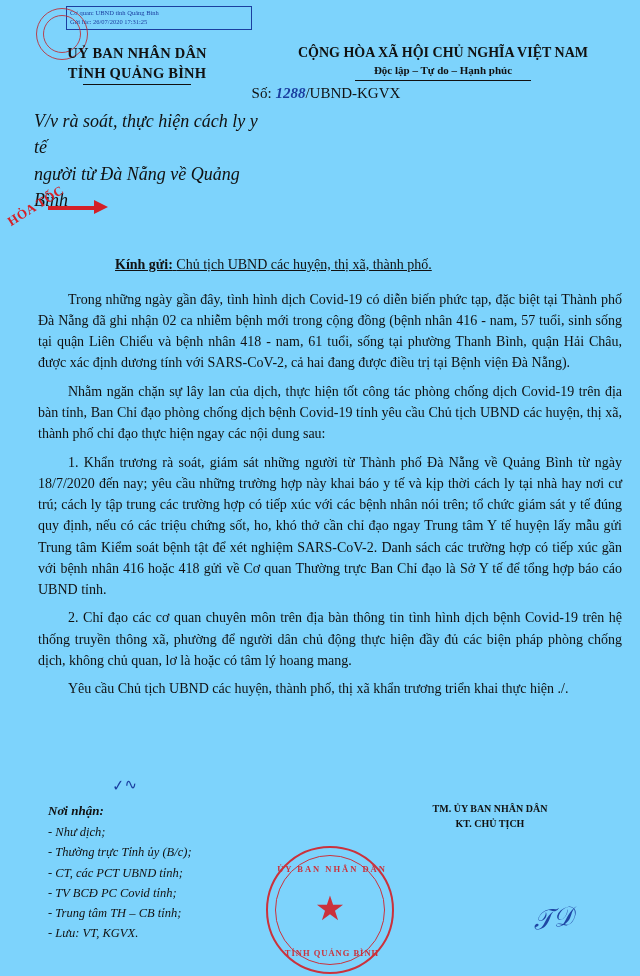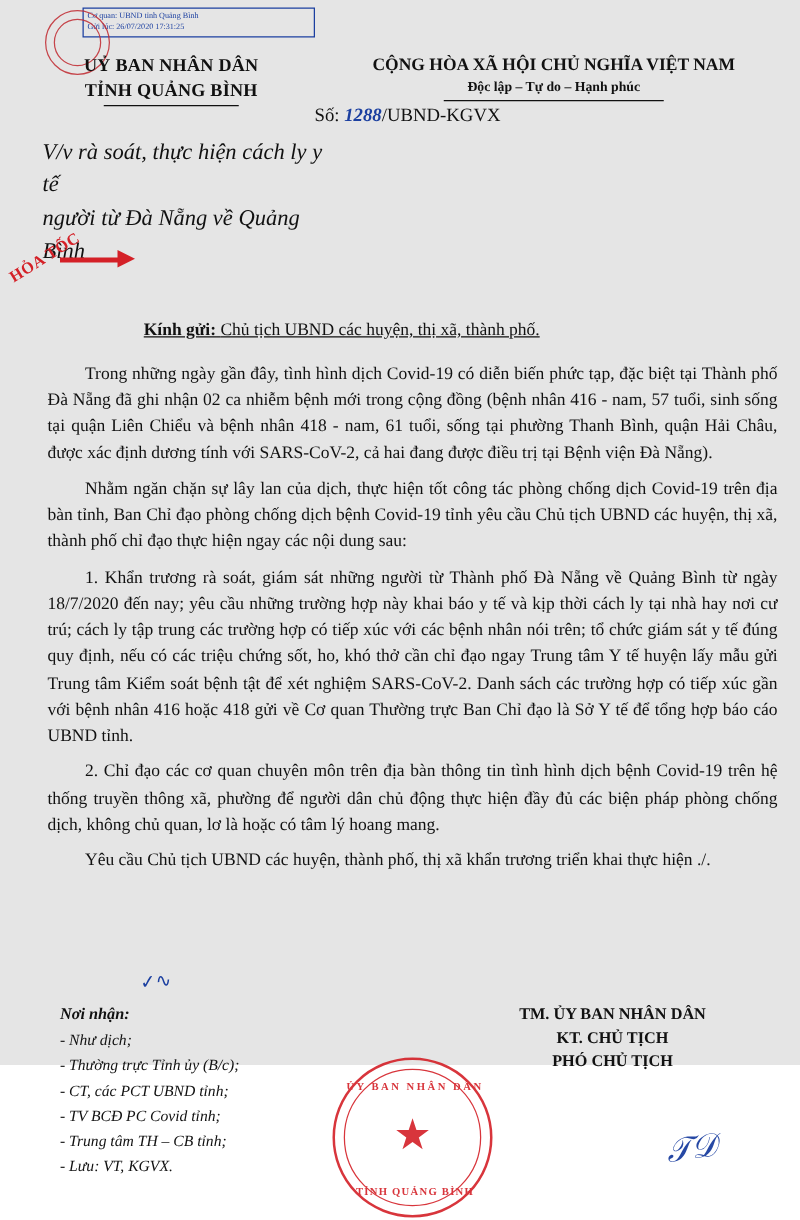--- a/index.html
+++ b/index.html
@@ -12,22 +12,22 @@
     width: 640px;
     height: 976px;
     font-family: "Liberation Serif", serif;
     color: #111111;
     position: relative;
     overflow: hidden;
   }
   .page {
     position: relative;
     width: 640px;
-    height: 852px;
-    background: #e5e5e5;
+    height: 976px;
+    background: #7dd3fc;
     padding: 0;
   }
 
   
   .sig-stamp {
     position: absolute;
     left: 66px;
     top: 6px;
     width: 186px;
     font-family: "Liberation Serif", serif;
@@ -233,21 +233,21 @@
     list-style: none;
     font-style: italic;
   }
 
   .signblock {
     position: absolute;
     right: 30px;
     top: 2px;
     width: 240px;
     text-align: center;
-    font-size: 13px;
+    font-size: 10px;
     font-weight: bold;
     line-height: 1.45;
   }
   .signer-name {
     position: absolute;
     right: 42px;
     top: 142px;
     width: 210px;
     text-align: center;
     font-size: 13.5px;
@@ -375,21 +375,20 @@
         <li>- CT, các PCT UBND tỉnh;</li>
         <li>- TV BCĐ PC Covid tỉnh;</li>
         <li>- Trung tâm TH – CB tỉnh;</li>
         <li>- Lưu: VT, KGVX.</li>
       </ul>
     </div>
 
     <div class="signblock">
       <div>TM. ỦY BAN NHÂN DÂN</div>
       <div>KT. CHỦ TỊCH</div>
-      <div>PHÓ CHỦ TỊCH</div>
     </div>
 
     <div class="big-seal">
       <div class="inner"></div>
       <div class="seal-top-text">ỦY BAN NHÂN DÂN</div>
       <div class="star">★</div>
       <div class="seal-bottom-text">TỈNH QUẢNG BÌNH</div>
     </div>
 
     <div class="hand-sign">𝒯𝒟</div>

